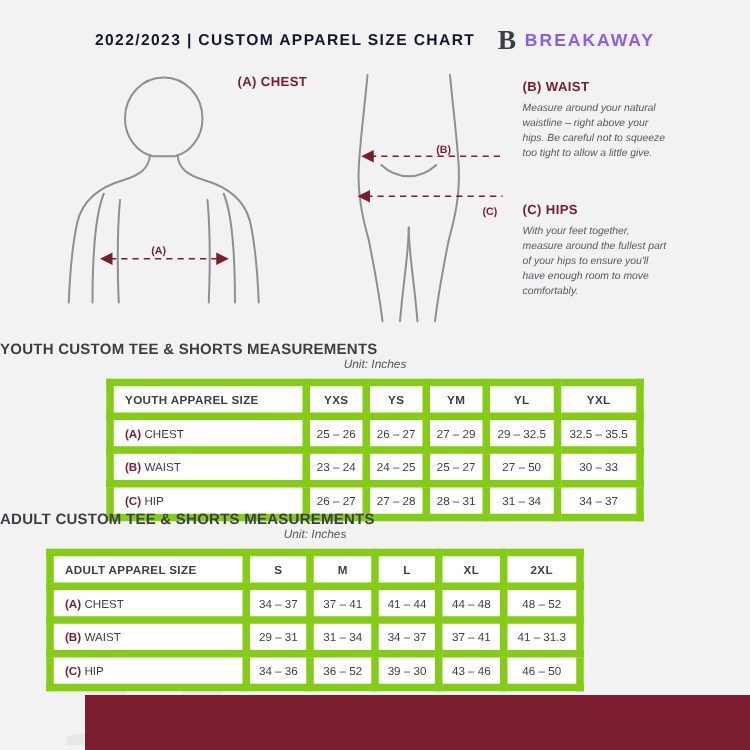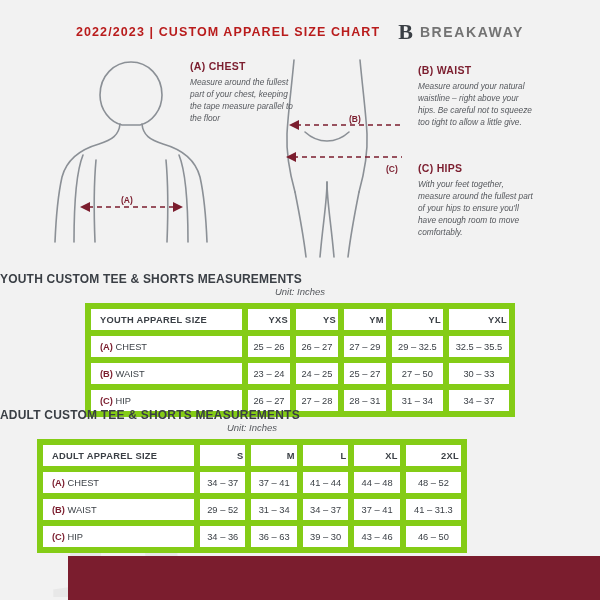--- a/index.html
+++ b/index.html
@@ -45,39 +45,39 @@
     height: 48px;
     display: flex;
     align-items: center;
     justify-content: center;
     gap: 18px;
   }
   .header-title {
     font-size: 12.5px;
     font-weight: 700;
     letter-spacing: 1.1px;
-    color: #b91c1c;
+    color: #0f172a;
   }
   .brand {
     display: flex;
     align-items: center;
     gap: 7px;
   }
   .brand-mark {
     font-family: "Liberation Serif", serif;
     font-size: 22px;
     font-weight: 700;
     color: #3a3f45;
     line-height: 1;
   }
   .brand-name {
     font-size: 14px;
     font-weight: 700;
     letter-spacing: 1.6px;
-    color: #737373;
+    color: #8b5cf6;
   }
   
   .diagram {
     position: absolute;
     left: 0;
     top: 52px;
     width: 600px;
     height: 215px;
   }
   .note {
@@ -132,21 +132,20 @@
     padding: 0 2px;
   }
   th.first, td.first {
     text-align: left;
     padding-left: 9px;
     width: 140px;
   }
   th {
     font-weight: 700;
     letter-spacing: 0.3px;
-    text-align: right;
   }
   td.first {
     font-weight: 400;
   }
   td.first .tag {
     color: #7b1d2e;
     font-weight: 700;
   }
   .tbl-youth { position: absolute; left: 0; top: 272px; width: 600px; }
   .tbl-adult { position: absolute; left: 0; top: 408px; width: 504px; }
@@ -230,21 +229,20 @@
           <polygon points="286,105 296,100 296,110"></polygon>
         </g>
       </svg>
 
       <div style="position:absolute;left:118px;top:143px;font-size:8.5px;font-weight:700;color:#7b1d2e;background:#f2f2f2;padding:0 3px;">(A)</div>
       <div style="position:absolute;left:346px;top:62px;font-size:8.5px;font-weight:700;color:#7b1d2e;background:#f2f2f2;padding:0 3px;">(B)</div>
       <div style="position:absolute;left:383px;top:112px;font-size:8.5px;font-weight:700;color:#7b1d2e;background:#f2f2f2;padding:0 3px;">(C)</div>
 
       <div class="note note-chest">
         <div class="note-title">(A) CHEST</div>
-        <div class="note-body">Measure around the fullest part of your chest, keeping the tape measure parallel to the floor</div>
       </div>
       <div class="note note-waist">
         <div class="note-title">(B) WAIST</div>
         <div class="note-body">Measure around your natural waistline – right above your hips. Be careful not to squeeze too tight to allow a little give.</div>
       </div>
       <div class="note note-hips">
         <div class="note-title">(C) HIPS</div>
         <div class="note-body">With your feet together, measure around the fullest part of your hips to ensure you'll have enough room to move comfortably.</div>
       </div>
     </div>
@@ -310,30 +308,30 @@
           <tr>
             <td class="first"><span class="tag">(A)</span> <span>CHEST</span></td>
             <td>34 – 37</td>
             <td>37 – 41</td>
             <td>41 – 44</td>
             <td>44 – 48</td>
             <td>48 – 52</td>
           </tr>
           <tr>
             <td class="first"><span class="tag">(B)</span> <span>WAIST</span></td>
-            <td>29 – 52</td>
+            <td>29 – 31</td>
             <td>31 – 34</td>
             <td>34 – 37</td>
             <td>37 – 41</td>
             <td>41 – 31.3</td>
           </tr>
           <tr>
             <td class="first"><span class="tag">(C)</span> <span>HIP</span></td>
             <td>34 – 36</td>
-            <td>36 – 63</td>
+            <td>36 – 52</td>
             <td>39 – 30</td>
             <td>43 – 46</td>
             <td>46 – 50</td>
           </tr>
         </tbody>
       </table>
     </div>
 
     <div class="footer-bar"></div>
 

